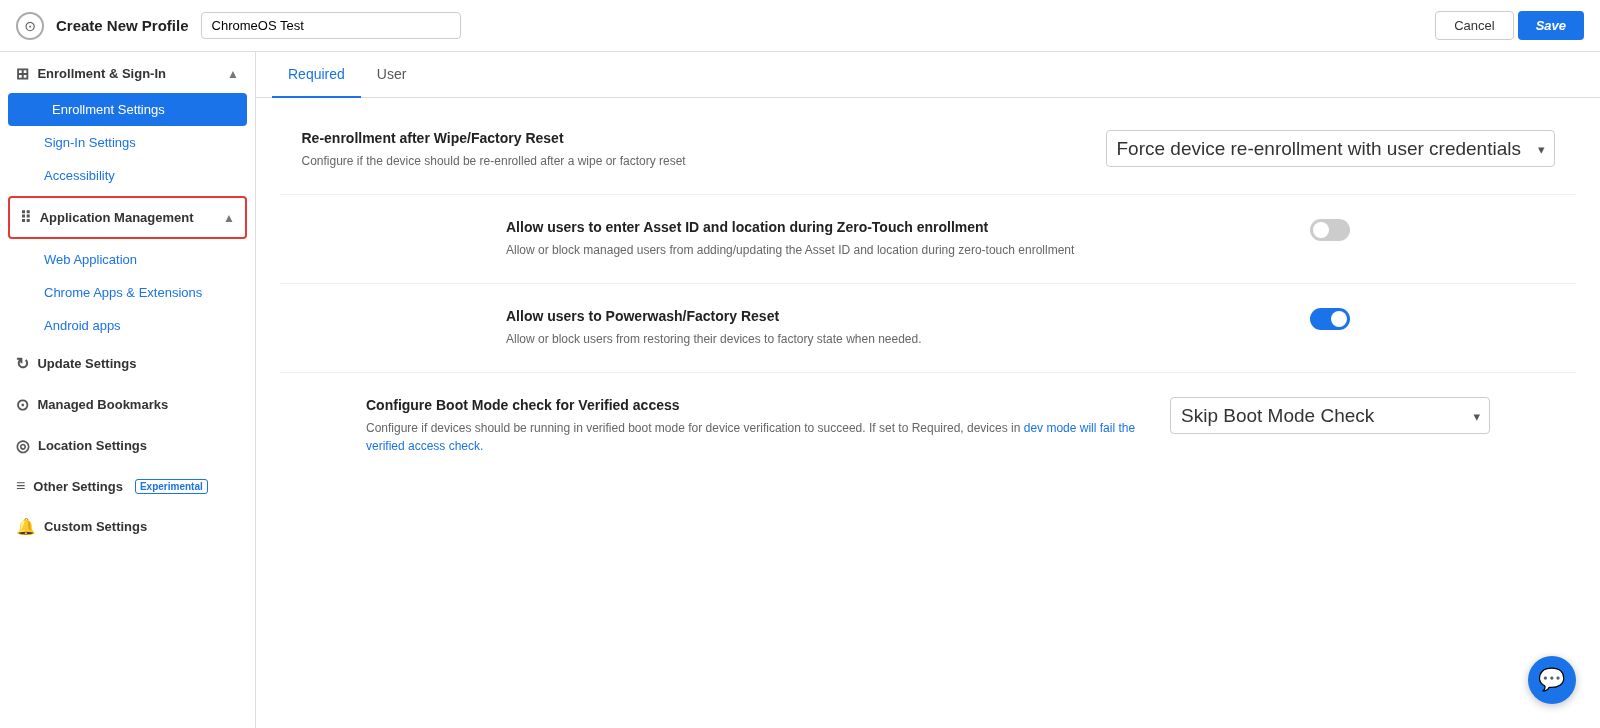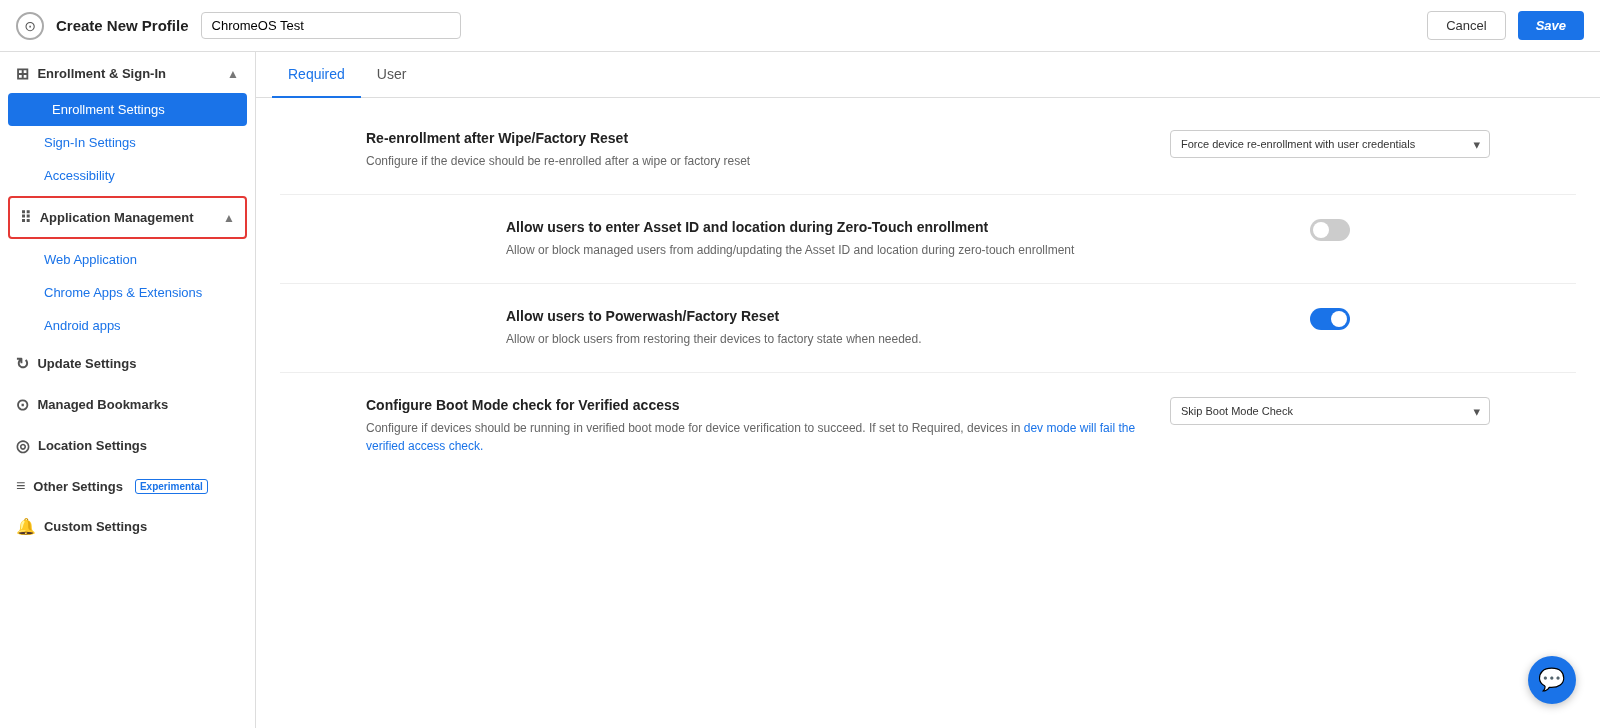--- a/index.html
+++ b/index.html
@@ -8,21 +8,21 @@
     
     .topbar {
       display: flex; align-items: center; justify-content: space-between;
       background: #fff; border-bottom: 1px solid #ddd;
       padding: 0 16px; height: 52px; flex-shrink: 0;
     }
     .topbar-left { display: flex; align-items: center; gap: 12px; }
     .topbar-logo { width: 28px; height: 28px; border-radius: 50%; border: 2px solid #aaa; display: flex; align-items: center; justify-content: center; color: #555; font-size: 14px; }
     .topbar-title { font-size: 15px; font-weight: 600; color: #222; }
     .topbar-input { border: 1px solid #ccc; border-radius: 4px; padding: 5px 10px; font-size: 13px; width: 260px; outline: none; }
-    .topbar-buttons { display: flex; gap: 12px; }
+    .topbar-buttons { display: flex; gap: 4px; }
     .btn-cancel { background: #fff; border: 1px solid #ccc; border-radius: 4px; padding: 6px 18px; cursor: pointer; font-size: 13px; color: #333; }
     .btn-save { background: #1a73e8; border: none; border-radius: 4px; padding: 6px 18px; cursor: pointer; font-size: 13px; color: #fff; font-weight: 600; font-style: italic; }
 
     
     .main-layout {
       display: flex; flex: 1; overflow: hidden;
     }
 
     
     .sidebar {
@@ -69,21 +69,21 @@
       padding: 24px 0; border-bottom: 1px solid #eee; display: flex; align-items: flex-start; justify-content: center; gap: 24px;
     }
     .setting-block:last-child { border-bottom: none; }
     .setting-text { flex: 1; max-width: 780px; }
     .setting-title { font-size: 14px; font-weight: 600; color: #222; margin-bottom: 6px; }
     .setting-description { font-size: 12px; color: #666; line-height: 1.5; }
     .setting-control { flex-shrink: 0; display: flex; align-items: center; }
 
     
     .dropdown-select {
-      border: 1px solid #ccc; border-radius: 4px; padding: 7px 32px 7px 10px; font-size: 11px; color: #333;
+      border: 1px solid #ccc; border-radius: 4px; padding: 7px 32px 7px 10px; font-size: 19px; color: #333;
       background: #fff; appearance: none; cursor: pointer; outline: none;
       min-width: 320px; position: relative;
     }
     .dropdown-wrapper { position: relative; display: inline-block; }
     .dropdown-wrapper::after { content: '▾'; position: absolute; right: 10px; top: 50%; transform: translateY(-50%); pointer-events: none; color: #555; }
 
     
     .toggle-switch { position: relative; width: 40px; height: 22px; display: inline-block; }
     .toggle-switch input { opacity: 0; width: 0; height: 0; }
     .toggle-slider {

